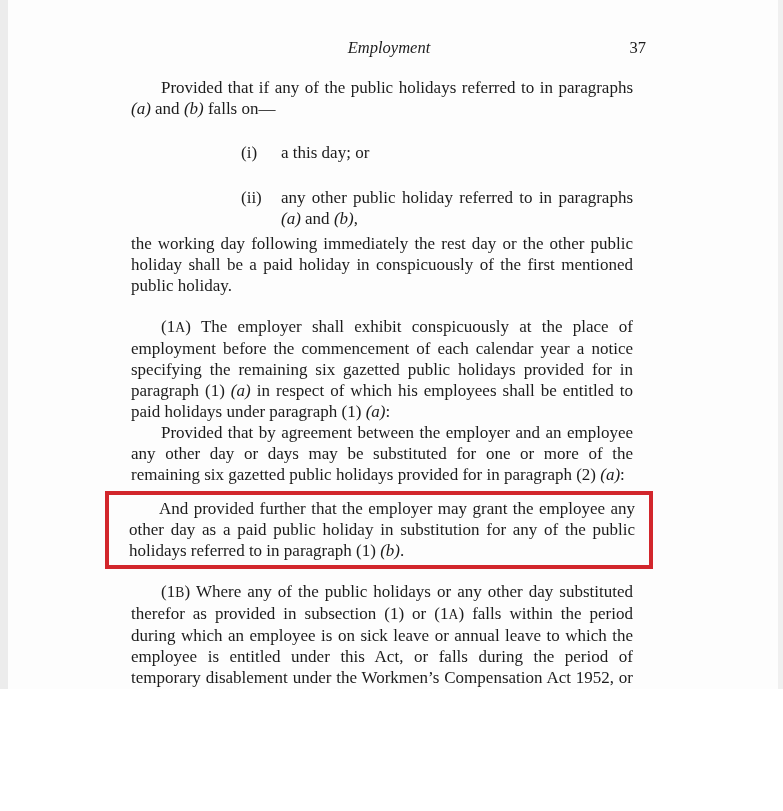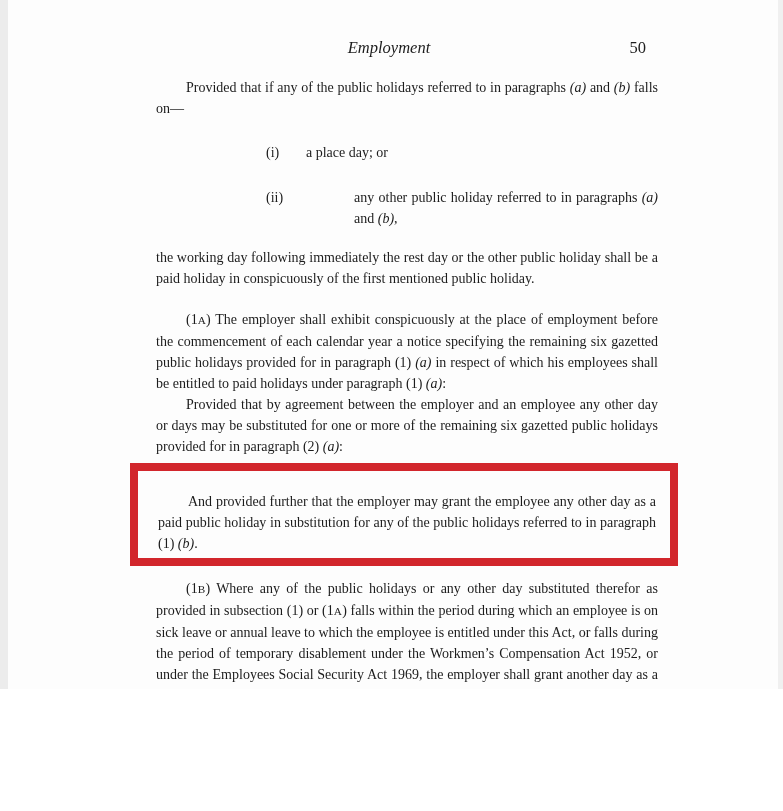--- a/index.html
+++ b/index.html
@@ -32,74 +32,74 @@
   }
   .running-title {
     display: block; text-align: center;
     font-style: italic;
   }
   .page-number {
     position: absolute; right: -6px; top: 0;
     font-style: normal;
   }
   .page-body {
-    position: absolute; left: 156px; top: 77px; width: 502px;
-    font-size: 14px; line-height: 21px;
+    position: absolute; left: 131px; top: 77px; width: 502px;
+    font-size: 17px; line-height: 21px;
   }
   .para {
     margin: 0;
     text-align: justify;
   }
   .indent { text-indent: 30px; }
   .mb-p1 { margin-bottom: 23px; }
   .mb-li1 { margin-bottom: 24px; }
-  .mb-li2 { margin-bottom: 18px; gap: 48px; }
+  .mb-li2 { margin-bottom: 4px; }
   .mb-p2 { margin-bottom: 20px; }
   .mb-p3 { }
   .mb-p4 { margin-bottom: 6px; }
   .mb-box { margin-bottom: 12px; }
   .list-item {
     display: flex;
     margin-left: 110px;
   }
   .list-label {
     flex: 0 0 40px;
   }
   .list-text {
     flex: 1 1 auto;
     text-align: justify;
   }
   .highlight-box {
-    border: 8px solid #0c4a6e;
+    border: 4px solid #0c4a6e;
     margin-left: -26px;
     margin-right: -20px;
-    padding: 20px 14px 4px 20px;
+    padding: 3px 14px 4px 20px;
   }
   .seg-i { font-style: italic; }
   .seg-sc { font-size: 0.8em; letter-spacing: 0.3px; }
 </style>
 </head>
 <body>
 
 <div class="page">
   <div class="edge-left"></div>
   <div class="edge-right"></div>
 
   <div class="page-header">
     <span class="running-title">Employment</span>
-    <span class="page-number">50</span>
+    <span class="page-number">37</span>
   </div>
 
   <div class="page-body">
 
     <p class="para indent mb-p1"><span>Provided that if any of the public holidays referred to in paragraphs </span><span class="seg-i">(a)</span><span> and </span><span class="seg-i">(b)</span><span> falls on—</span></p>
 
     <div class="list-item mb-li1">
       <span class="list-label">(i)</span>
-      <div class="list-text"><span>a place day; or</span></div>
+      <div class="list-text"><span>a this day; or</span></div>
     </div>
 
     <div class="list-item mb-li2">
       <span class="list-label">(ii)</span>
       <div class="list-text"><span>any other public holiday referred to in paragraphs </span><span class="seg-i">(a)</span><span> and </span><span class="seg-i">(b)</span><span>,</span></div>
     </div>
 
     <p class="para mb-p2"><span>the working day following immediately the rest day or the other public holiday shall be a paid holiday in conspicuously of the first mentioned public holiday.</span></p>
 
     <p class="para indent mb-p3"><span>(1</span><span class="seg-sc">A</span><span>) The employer shall exhibit conspicuously at the place of employment before the commencement of each calendar year a notice specifying the remaining six gazetted public holidays provided for in paragraph (1) </span><span class="seg-i">(a)</span><span> in respect of which his employees shall be entitled to paid holidays under paragraph (1) </span><span class="seg-i">(a)</span><span>:</span></p>

